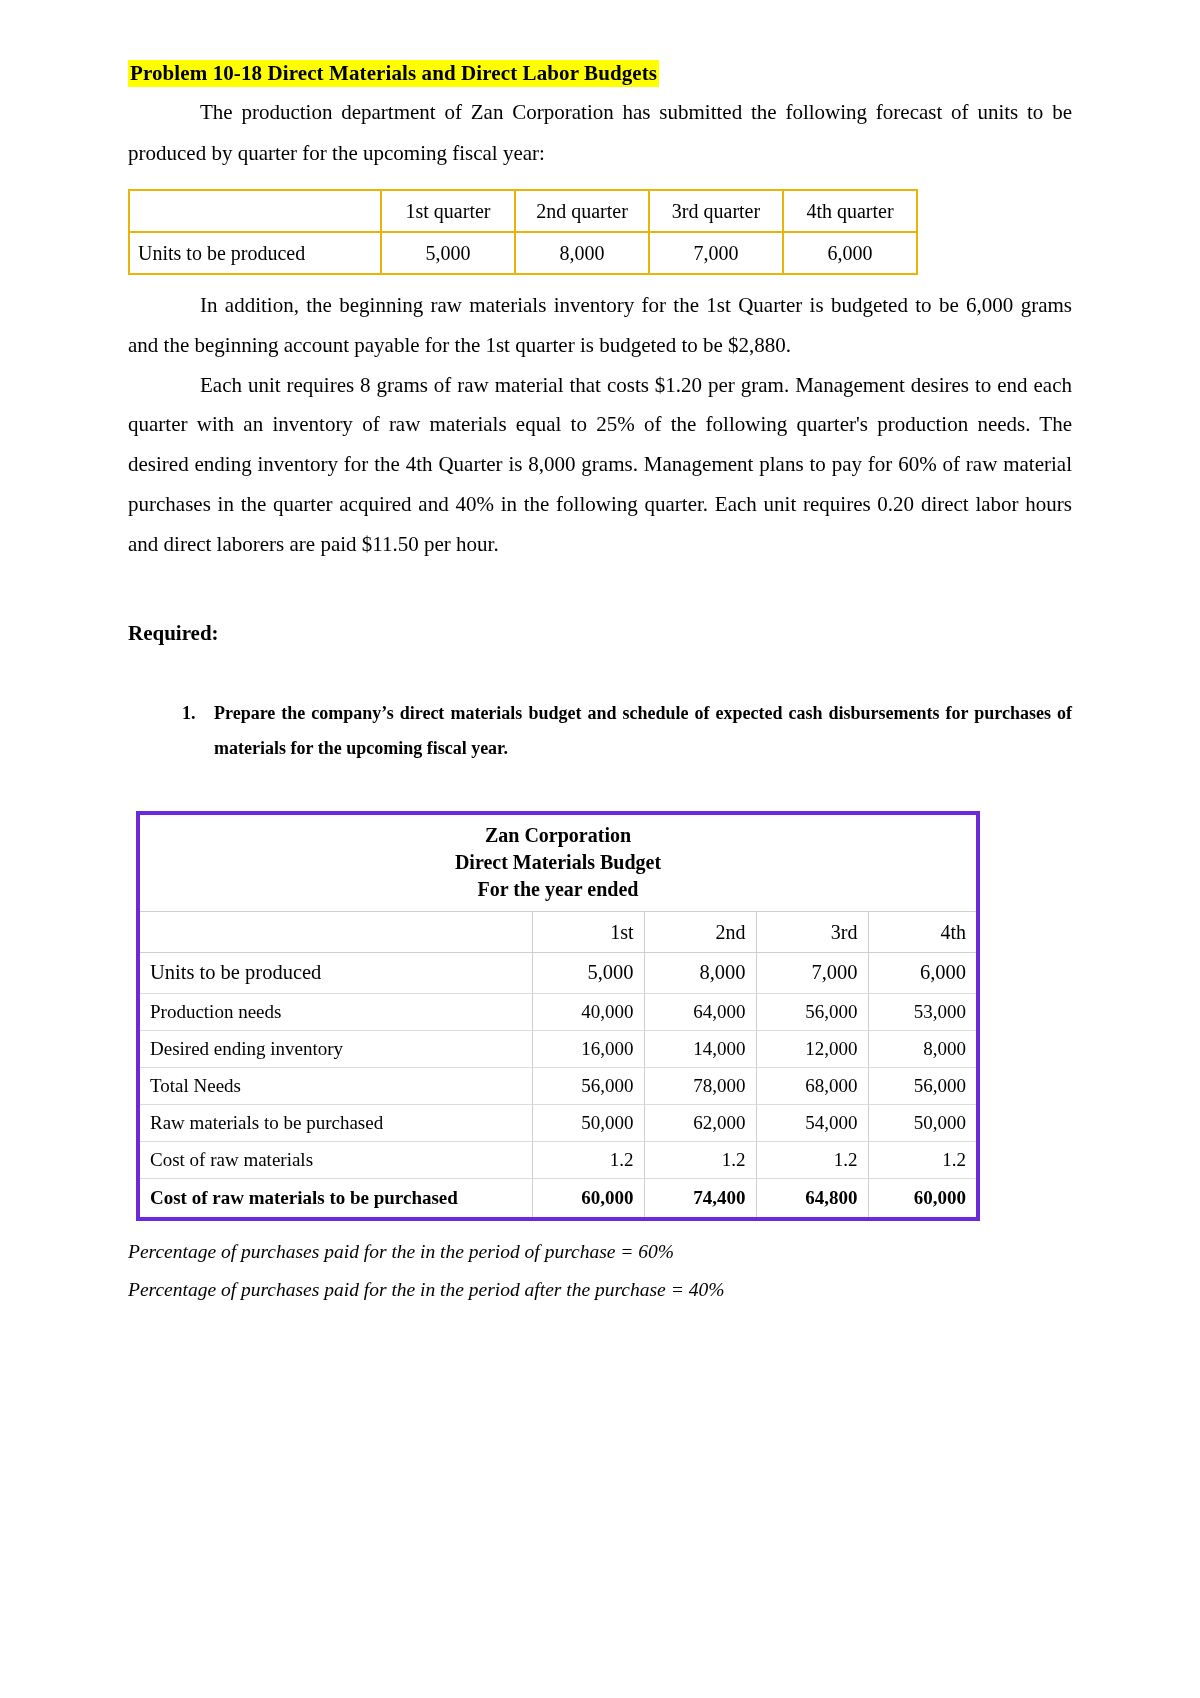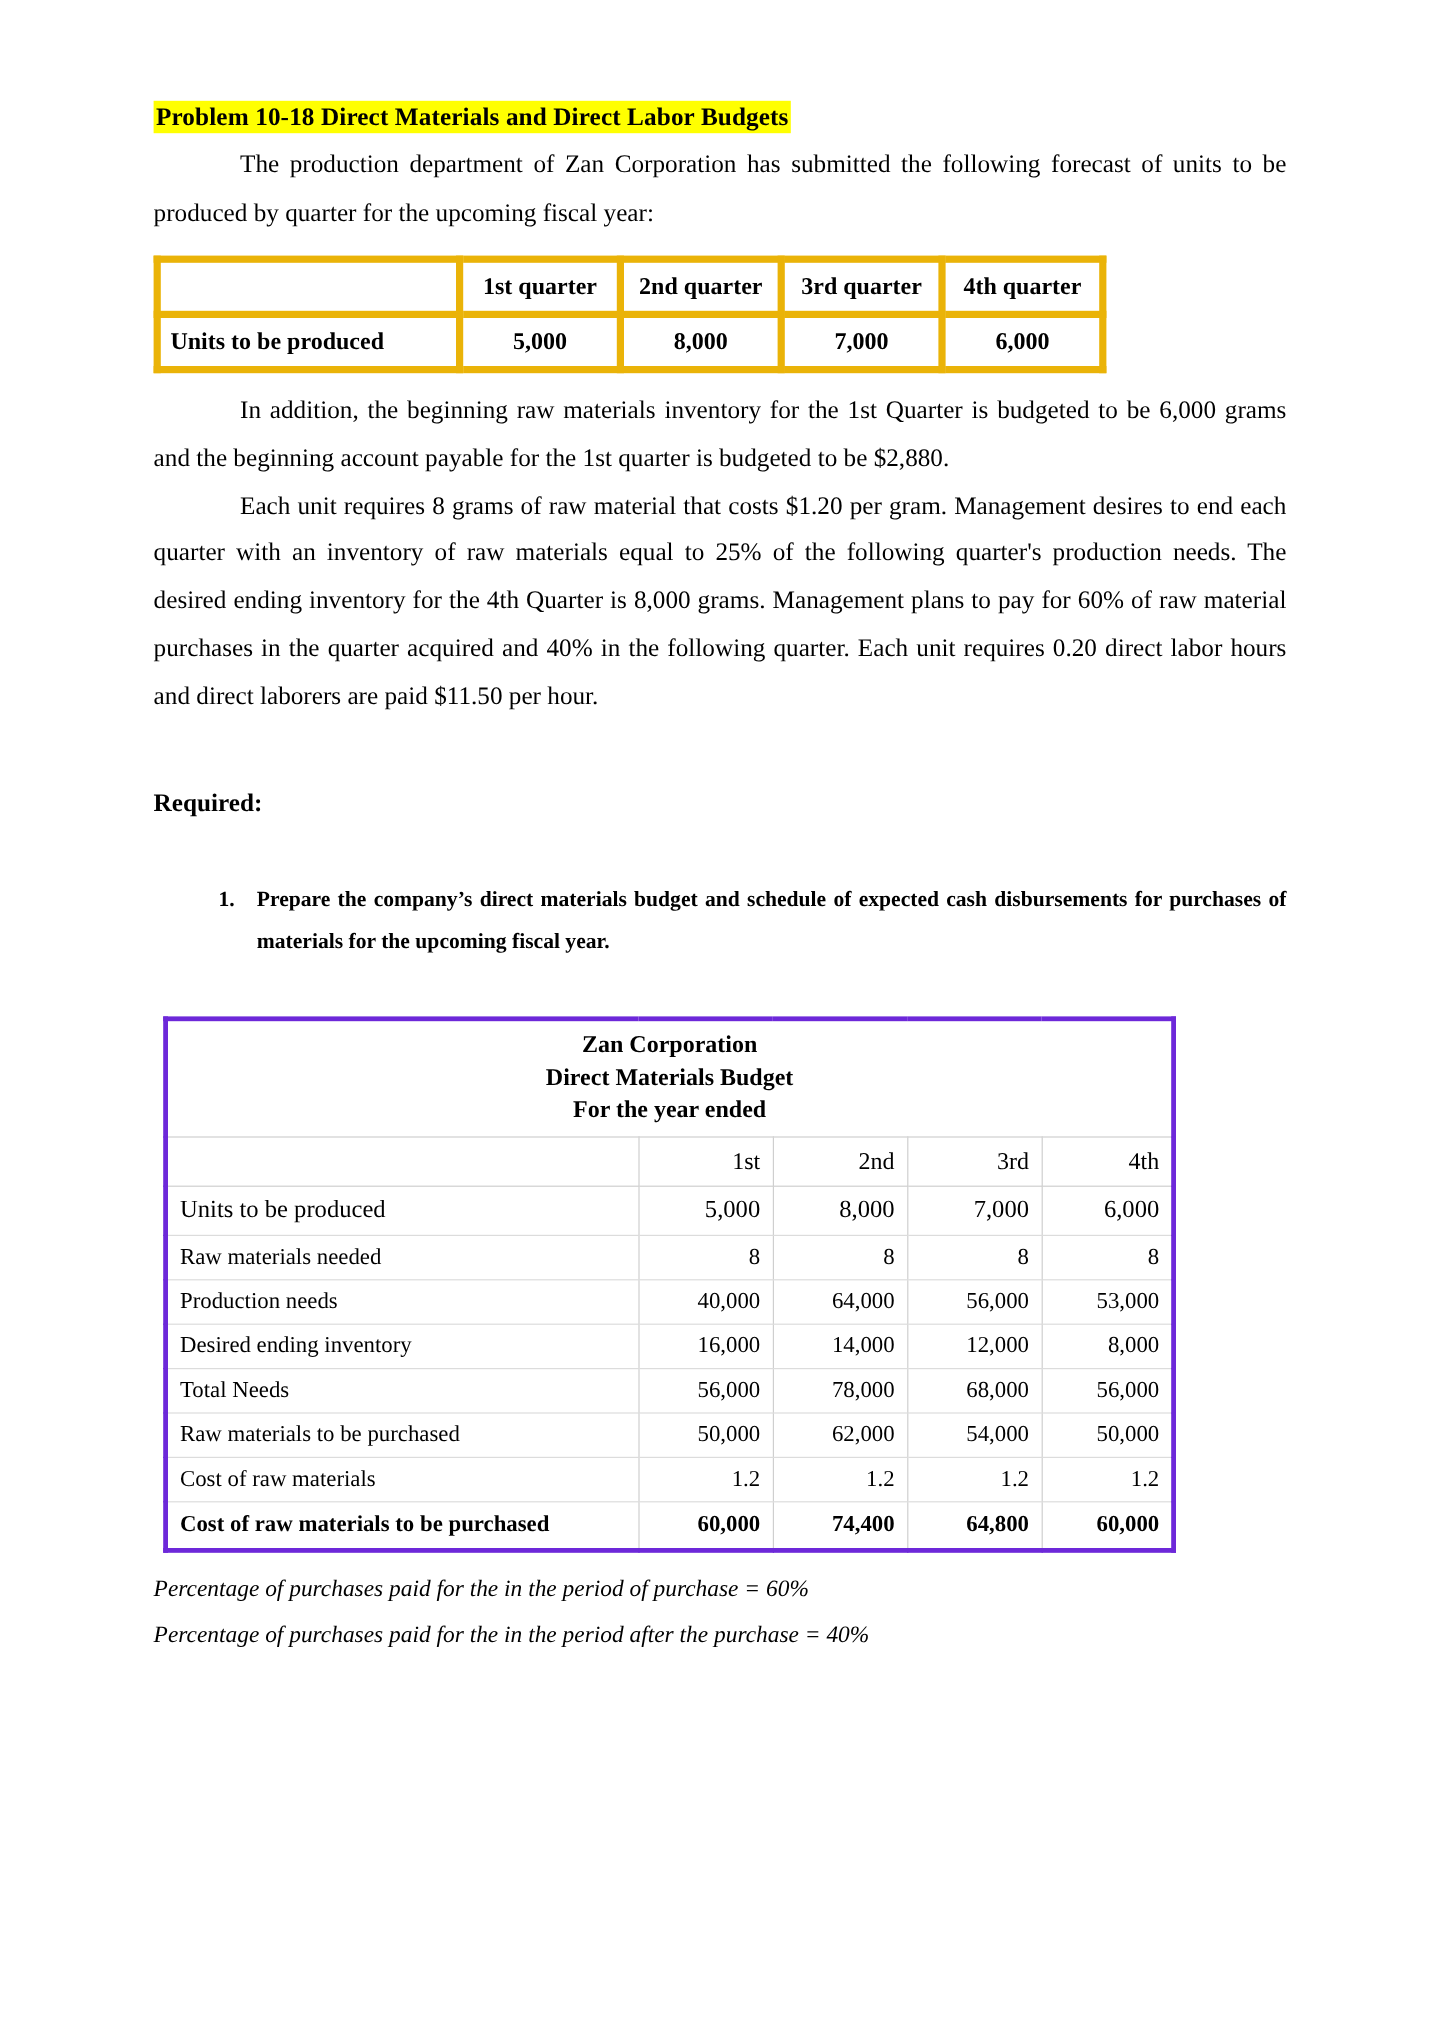--- a/index.html
+++ b/index.html
@@ -12,21 +12,21 @@
     height: 1698px;
     font-family: "Liberation Serif", "DejaVu Serif", serif;
     color: #000000;
     -webkit-font-smoothing: antialiased;
   }
   .page {
     position: relative;
     width: 1200px;
     height: 1698px;
     box-sizing: border-box;
-    padding: 84px 128px 60px 128px;
+    padding: 60px 128px 60px 128px;
     background: #ffffff;
   }
 
   
   .doc-title {
     font-size: 21px;
     font-weight: bold;
     line-height: 1.25;
     margin: 0 0 6px 0;
     letter-spacing: 0.1px;
@@ -50,24 +50,24 @@
 
   
   table.qtable {
     border-collapse: collapse;
     width: 790px;
     margin: 16px 0 10px 0;
     font-size: 20px;
     table-layout: fixed;
   }
   table.qtable td, table.qtable th {
-    border: 6px solid #eab308;
+    border: 2px solid #eab308;
     height: 36px;
     padding: 2px 8px;
-    font-weight: bold;
+    font-weight: normal;
     text-align: center;
     vertical-align: middle;
     line-height: 1.2;
   }
   table.qtable td.rowlabel {
     text-align: left;
     width: 252px;
   }
   table.qtable col.qcol { width: 134px; }
 
@@ -221,27 +221,20 @@
       </tr>
 
       <tr class="first-row">
         <td class="lbl">Units to be produced</td>
         <td class="num">5,000</td>
         <td class="num">8,000</td>
         <td class="num">7,000</td>
         <td class="num last">6,000</td>
       </tr>
       <tr>
-        <td class="lbl">Raw materials needed</td>
-        <td class="num">8</td>
-        <td class="num">8</td>
-        <td class="num">8</td>
-        <td class="num last">8</td>
-      </tr>
-      <tr>
         <td class="lbl">Production needs</td>
         <td class="num">40,000</td>
         <td class="num">64,000</td>
         <td class="num">56,000</td>
         <td class="num last">53,000</td>
       </tr>
       <tr>
         <td class="lbl">Desired ending inventory</td>
         <td class="num">16,000</td>
         <td class="num">14,000</td>

